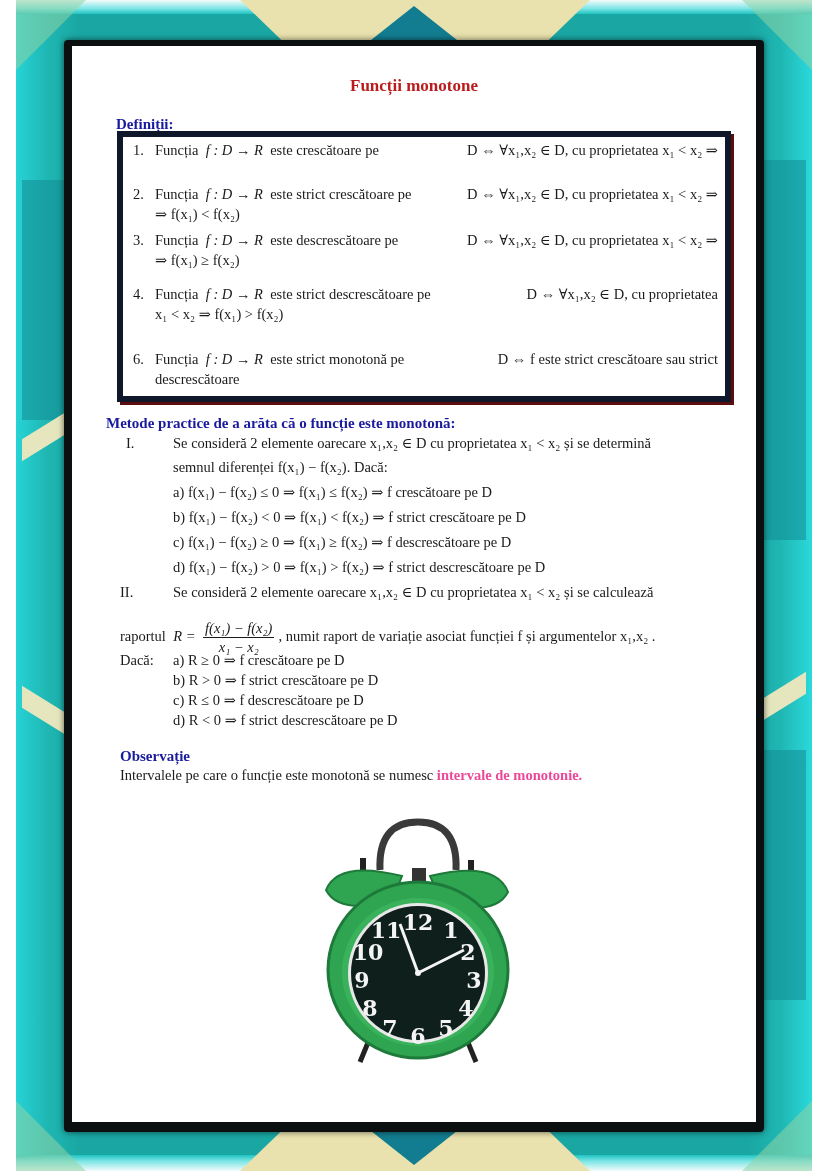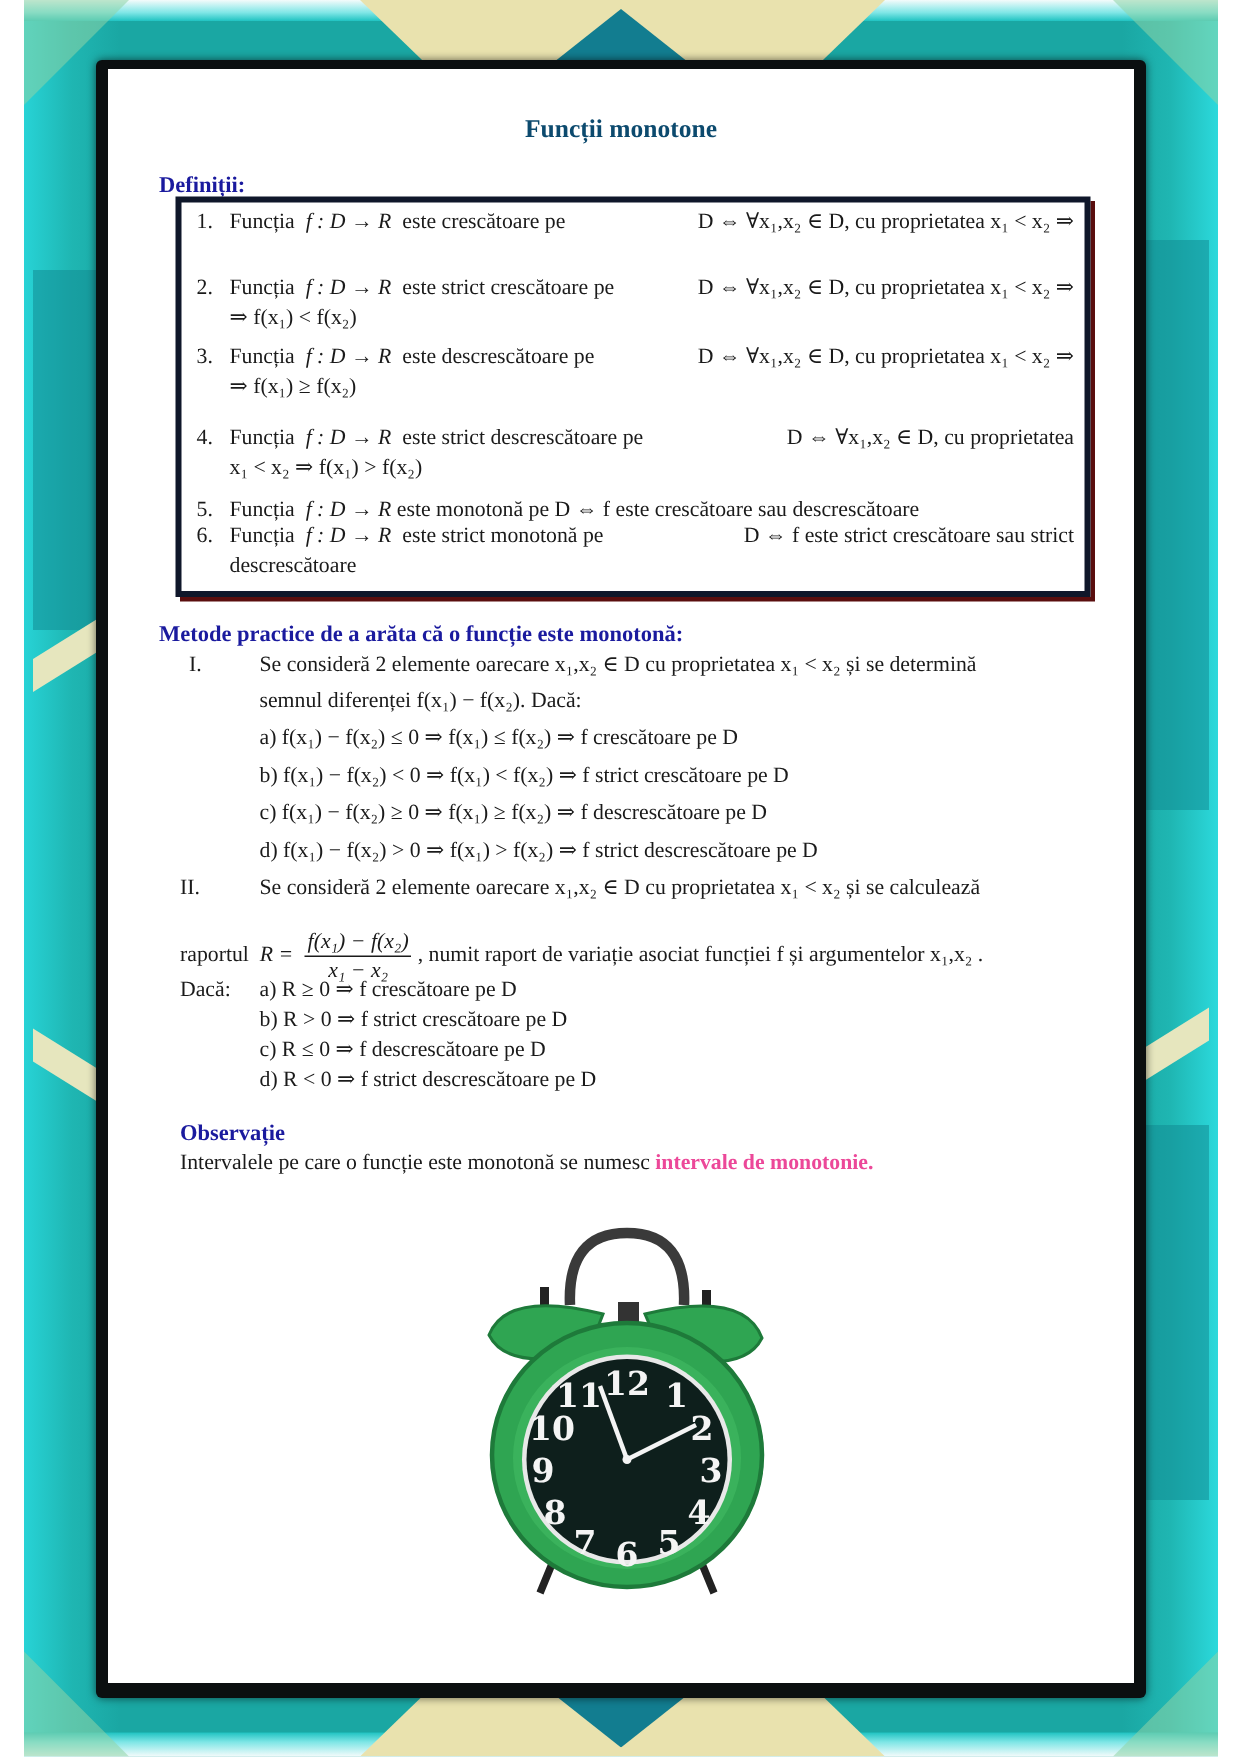--- a/index.html
+++ b/index.html
@@ -63,26 +63,26 @@
     box-shadow: 0 0 6px rgba(0,0,0,.6);
   }
   .page {
     position:absolute; left:72px; top:46px; width:684px; height:1076px;
     background:#ffffff;
   }
 
   
   .title {
     position:absolute; left:0; width:828px; top:76px; text-align:center;
-    color:#0c4a6e; font-weight:bold; font-size:17px;
+    color:#b91c1c; font-weight:bold; font-size:17px;
   }
   .h-blue { color:#1a1a9e; font-weight:bold; font-size:15px; position:absolute; }
   .defs-box {
     position:absolute; left:117px; top:131px; width:602px; height:259px;
-    border:4px solid #0f172a; background:#fff;
+    border:6px solid #0f172a; background:#fff;
     box-shadow: 3px 3px 0 #5a0e0e;
   }
   .def { position:absolute; left:10px; font-size:14.5px; line-height:20px; width:585px; }
   .def .num { display:inline-block; width:22px; }
   .def .cont { padding-left:22px; display:block; }
   .m { font-style:italic; }
   .line { position:absolute; font-size:14.5px; line-height:20px; white-space:nowrap; }
   .just { display:flex; justify-content:space-between; }
   .frac { display:inline-block; vertical-align:middle; text-align:center; margin:0 4px; }
   .frac .nu { display:block; border-bottom:1px solid #1a1a1a; padding:0 2px; line-height:18px; }
@@ -110,21 +110,21 @@
 <div class="stripe r1"></div>
 <div class="deco-trap-top"></div>
 <div class="deco-tri-top"></div>
 <div class="deco-trap-bot"></div>
 <div class="deco-tri-bot"></div>
 <div class="frame-black"></div>
 <div class="page"></div>
 
 <div class="title">Funcții monotone</div>
 
-<div class="h-blue" style="left:106px; top:116px;text-align:right;">Definiții:</div>
+<div class="h-blue" style="left:116px; top:116px;text-align:right;">Definiții:</div>
 
 <div class="defs-box">
   <div class="def" style="top:3px;">
     <div class="just">
       <span><span class="num">1.</span><span>Funcția</span>&nbsp; <span class="m">f : D → R</span>&nbsp; <span>este crescătoare pe</span></span>
       <span>D ⇔ ∀x₁,x₂ ∈ D, cu proprietatea x₁ &lt; x₂ ⇒</span>
     </div>
   </div>
   <div class="def" style="top:47px;">
     <div class="just">
@@ -139,25 +139,20 @@
       <span>D ⇔ ∀x₁,x₂ ∈ D, cu proprietatea x₁ &lt; x₂ ⇒</span>
     </div>
     <span class="cont">⇒ f(x₁) ≥ f(x₂)</span>
   </div>
   <div class="def" style="top:147px;">
     <div class="just">
       <span><span class="num">4.</span><span>Funcția</span>&nbsp; <span class="m">f : D → R</span>&nbsp; <span>este strict descrescătoare pe</span></span>
       <span>D ⇔ ∀x₁,x₂ ∈ D, cu proprietatea</span>
     </div>
     <span class="cont">x₁ &lt; x₂ ⇒ f(x₁) &gt; f(x₂)</span>
-  </div>
-  <div class="def" style="top:195px;">
-    <div>
-      <span class="num">5.</span><span>Funcția</span>&nbsp; <span class="m">f : D → R</span> <span>este monotonă pe</span> <span>D ⇔ f este crescătoare sau descrescătoare</span>
-    </div>
   </div>
   <div class="def" style="top:212px;">
     <div class="just">
       <span><span class="num">6.</span><span>Funcția</span>&nbsp; <span class="m">f : D → R</span>&nbsp; <span>este strict monotonă pe</span></span>
       <span>D ⇔ f este strict crescătoare sau strict</span>
     </div>
     <span class="cont">descrescătoare</span>
   </div>
 </div>
 

